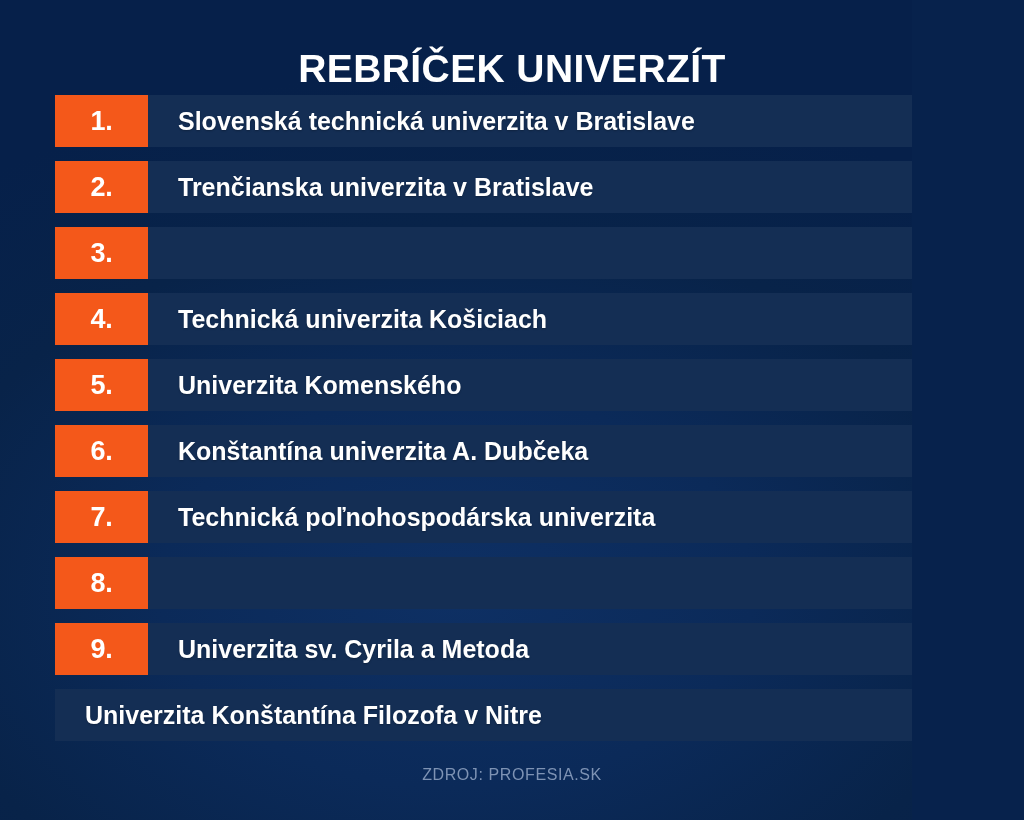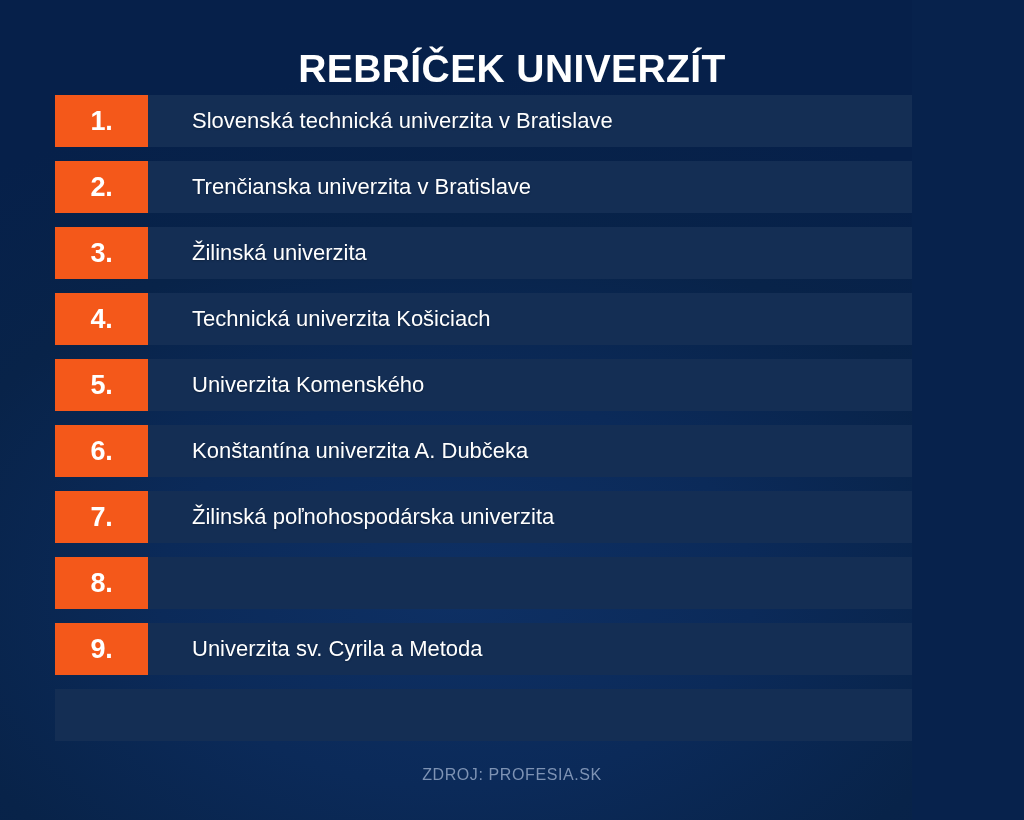--- a/index.html
+++ b/index.html
@@ -88,25 +88,25 @@
     font-size: 27px;
     font-weight: bold;
     line-height: 27px;
     letter-spacing: -0.2px;
   }
   .rank-label {
     position: relative;
     z-index: 2;
     display: flex;
     align-items: center;
-    padding-left: 44px;
+    padding-left: 30px;
     color: #ffffff;
     font-family: "Liberation Sans", sans-serif;
-    font-size: 22px;
-    font-weight: normal;
+    font-size: 25px;
+    font-weight: bold;
     line-height: 30px;
     white-space: nowrap;
     text-shadow: 0 1px 2px rgba(0,0,0,0.25);
   }
 
   
   .source-wrap {
     position: absolute;
     top: 765px;
     left: 0;
@@ -149,21 +149,20 @@
         <span class="rank-badge-num">2.</span>
       </div>
       <div class="rank-label">Trenčianska univerzita v Bratislave</div>
     </div>
 
     <div class="rank-row">
       <div class="row-strip"></div>
       <div class="rank-badge">
         <span class="rank-badge-num">3.</span>
       </div>
-      <div class="rank-label">Žilinská univerzita</div>
     </div>
 
     <div class="rank-row">
       <div class="row-strip"></div>
       <div class="rank-badge">
         <span class="rank-badge-num">4.</span>
       </div>
       <div class="rank-label">Technická univerzita Košiciach</div>
     </div>
 
@@ -181,40 +180,41 @@
         <span class="rank-badge-num">6.</span>
       </div>
       <div class="rank-label">Konštantína univerzita A. Dubčeka</div>
     </div>
 
     <div class="rank-row">
       <div class="row-strip"></div>
       <div class="rank-badge">
         <span class="rank-badge-num">7.</span>
       </div>
-      <div class="rank-label">Žilinská poľnohospodárska univerzita</div>
+      <div class="rank-label">Technická poľnohospodárska univerzita</div>
     </div>
 
     <div class="rank-row">
       <div class="row-strip"></div>
       <div class="rank-badge">
         <span class="rank-badge-num">8.</span>
       </div>
     </div>
 
     <div class="rank-row">
       <div class="row-strip"></div>
       <div class="rank-badge">
         <span class="rank-badge-num">9.</span>
       </div>
       <div class="rank-label">Univerzita sv. Cyrila a Metoda</div>
     </div>
 
     <div class="rank-row">
       <div class="row-strip"></div>
+      <div class="rank-label">Univerzita Konštantína Filozofa v Nitre</div>
     </div>
 
   </div>
 
   <div class="source-wrap">
     <span class="source-text">ZDROJ: PROFESIA.SK</span>
   </div>
 
 </div>
 

